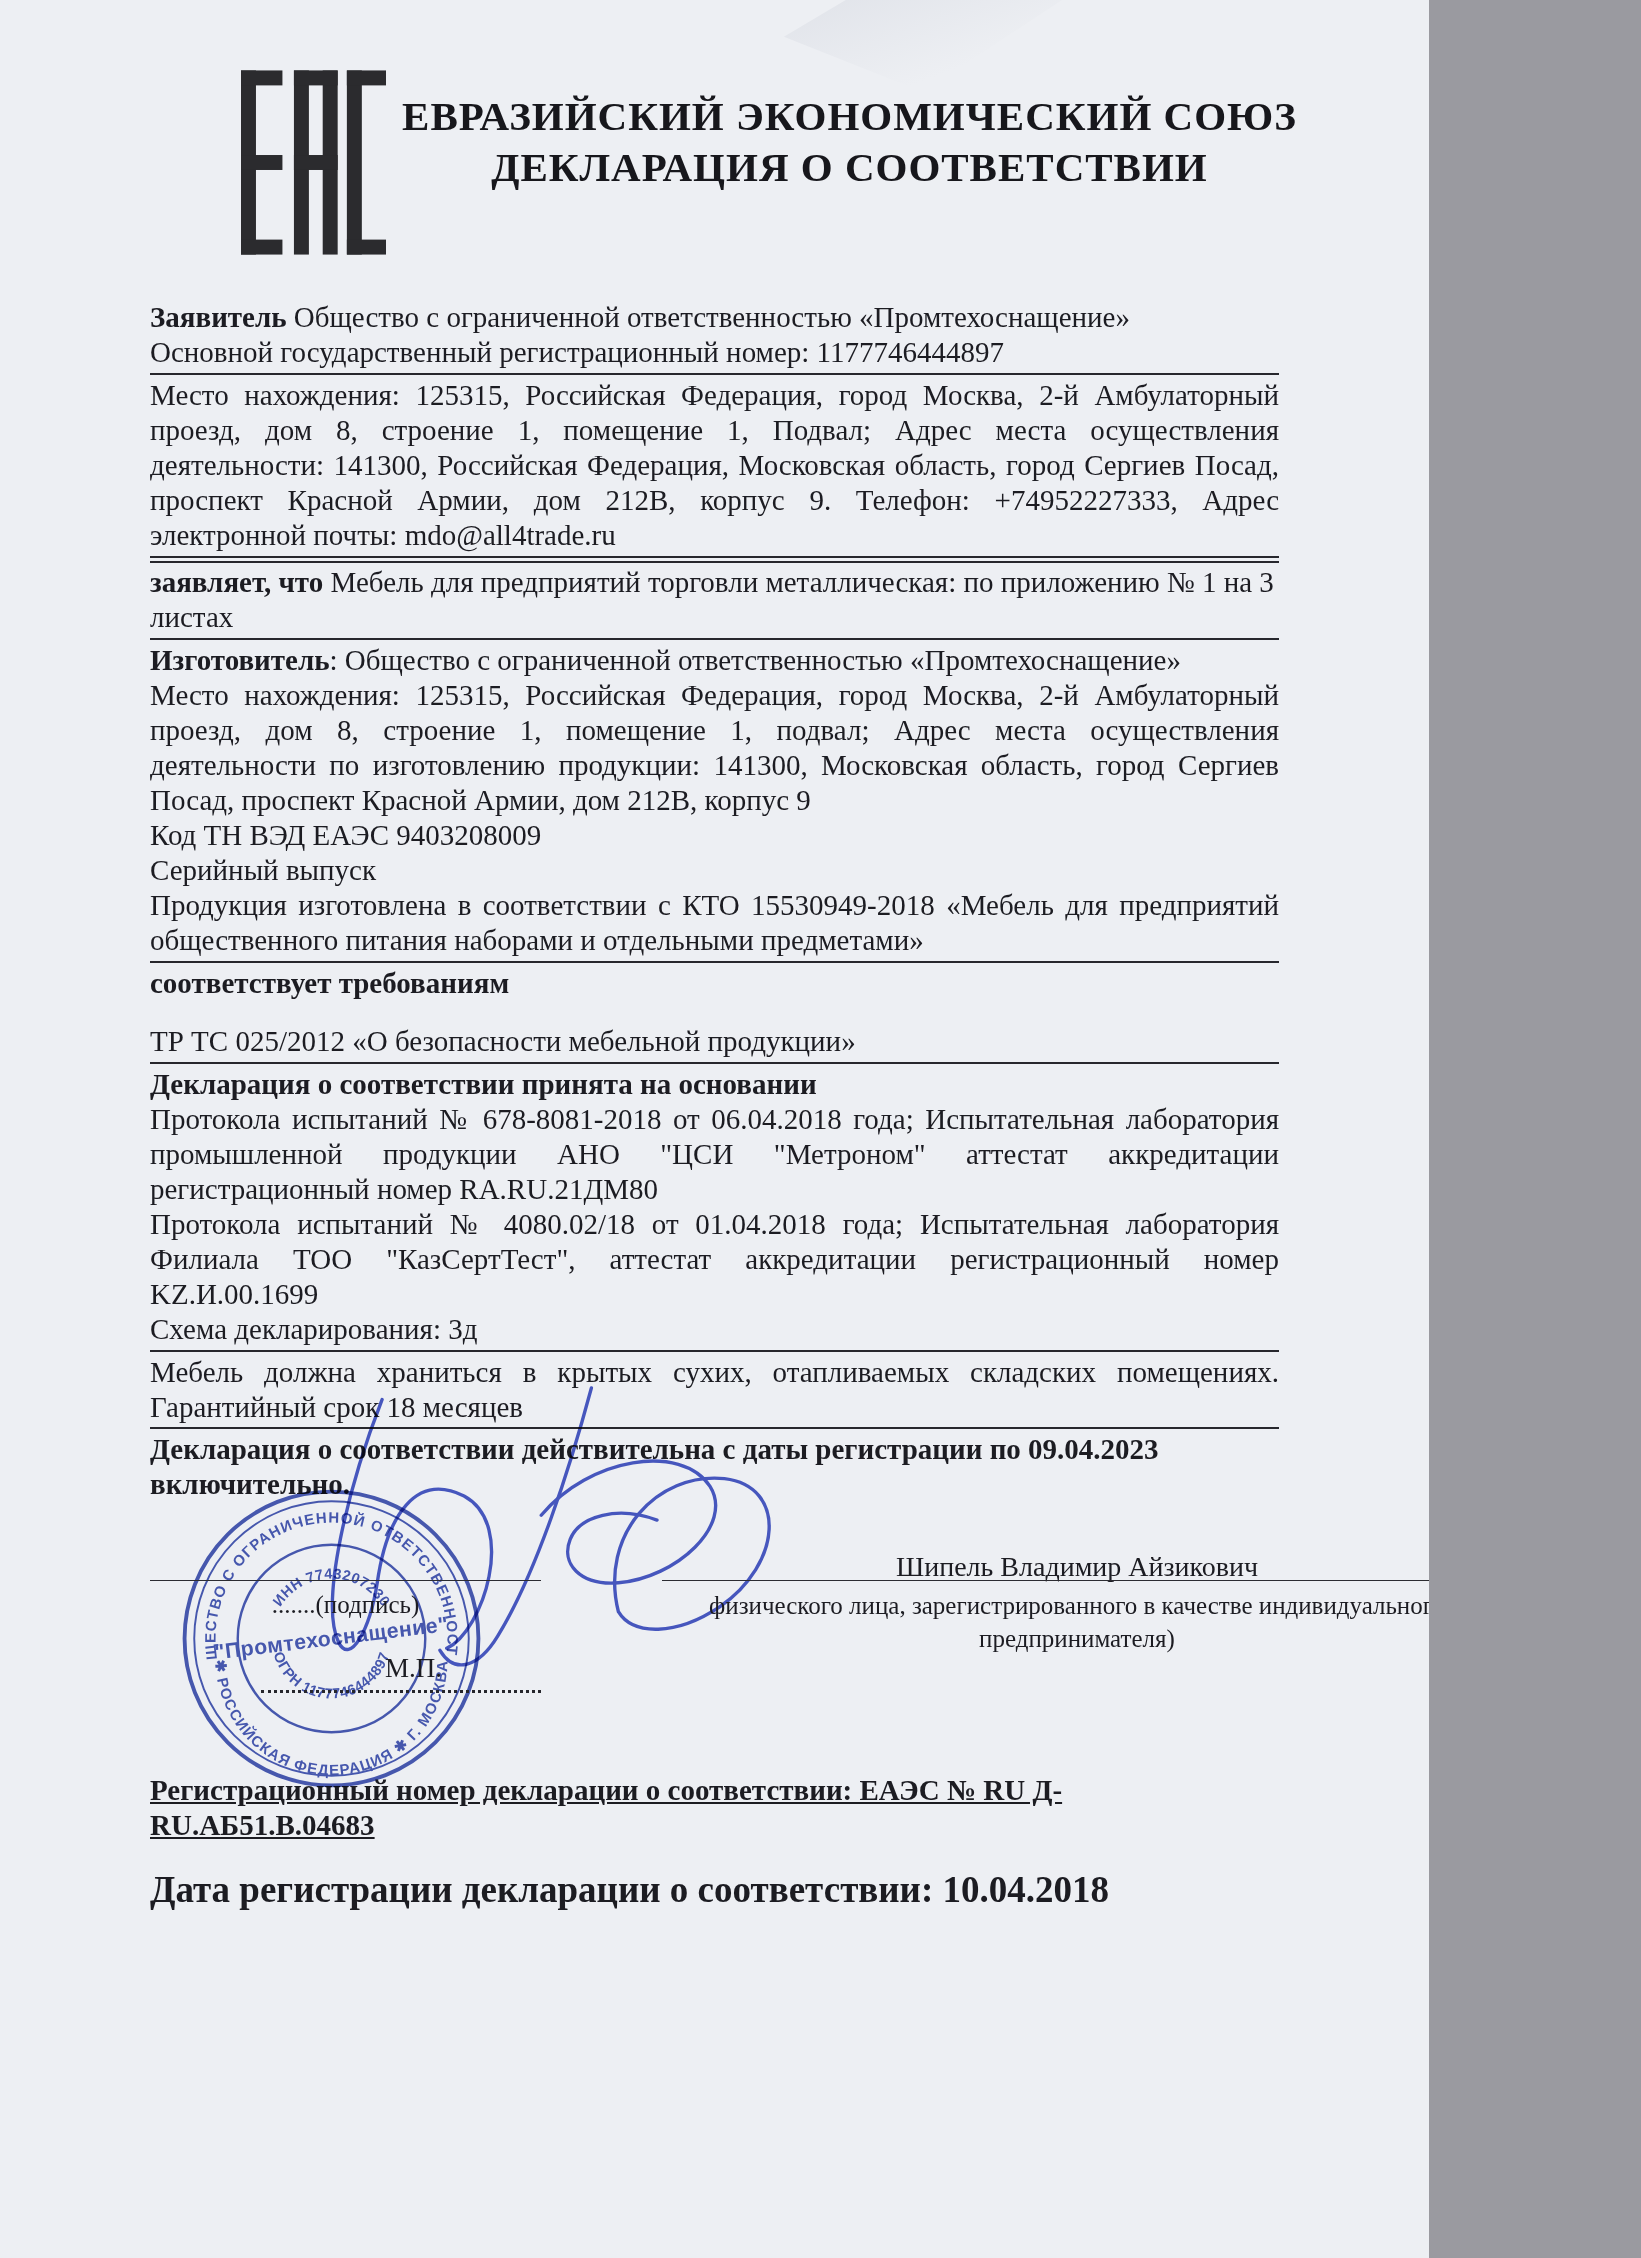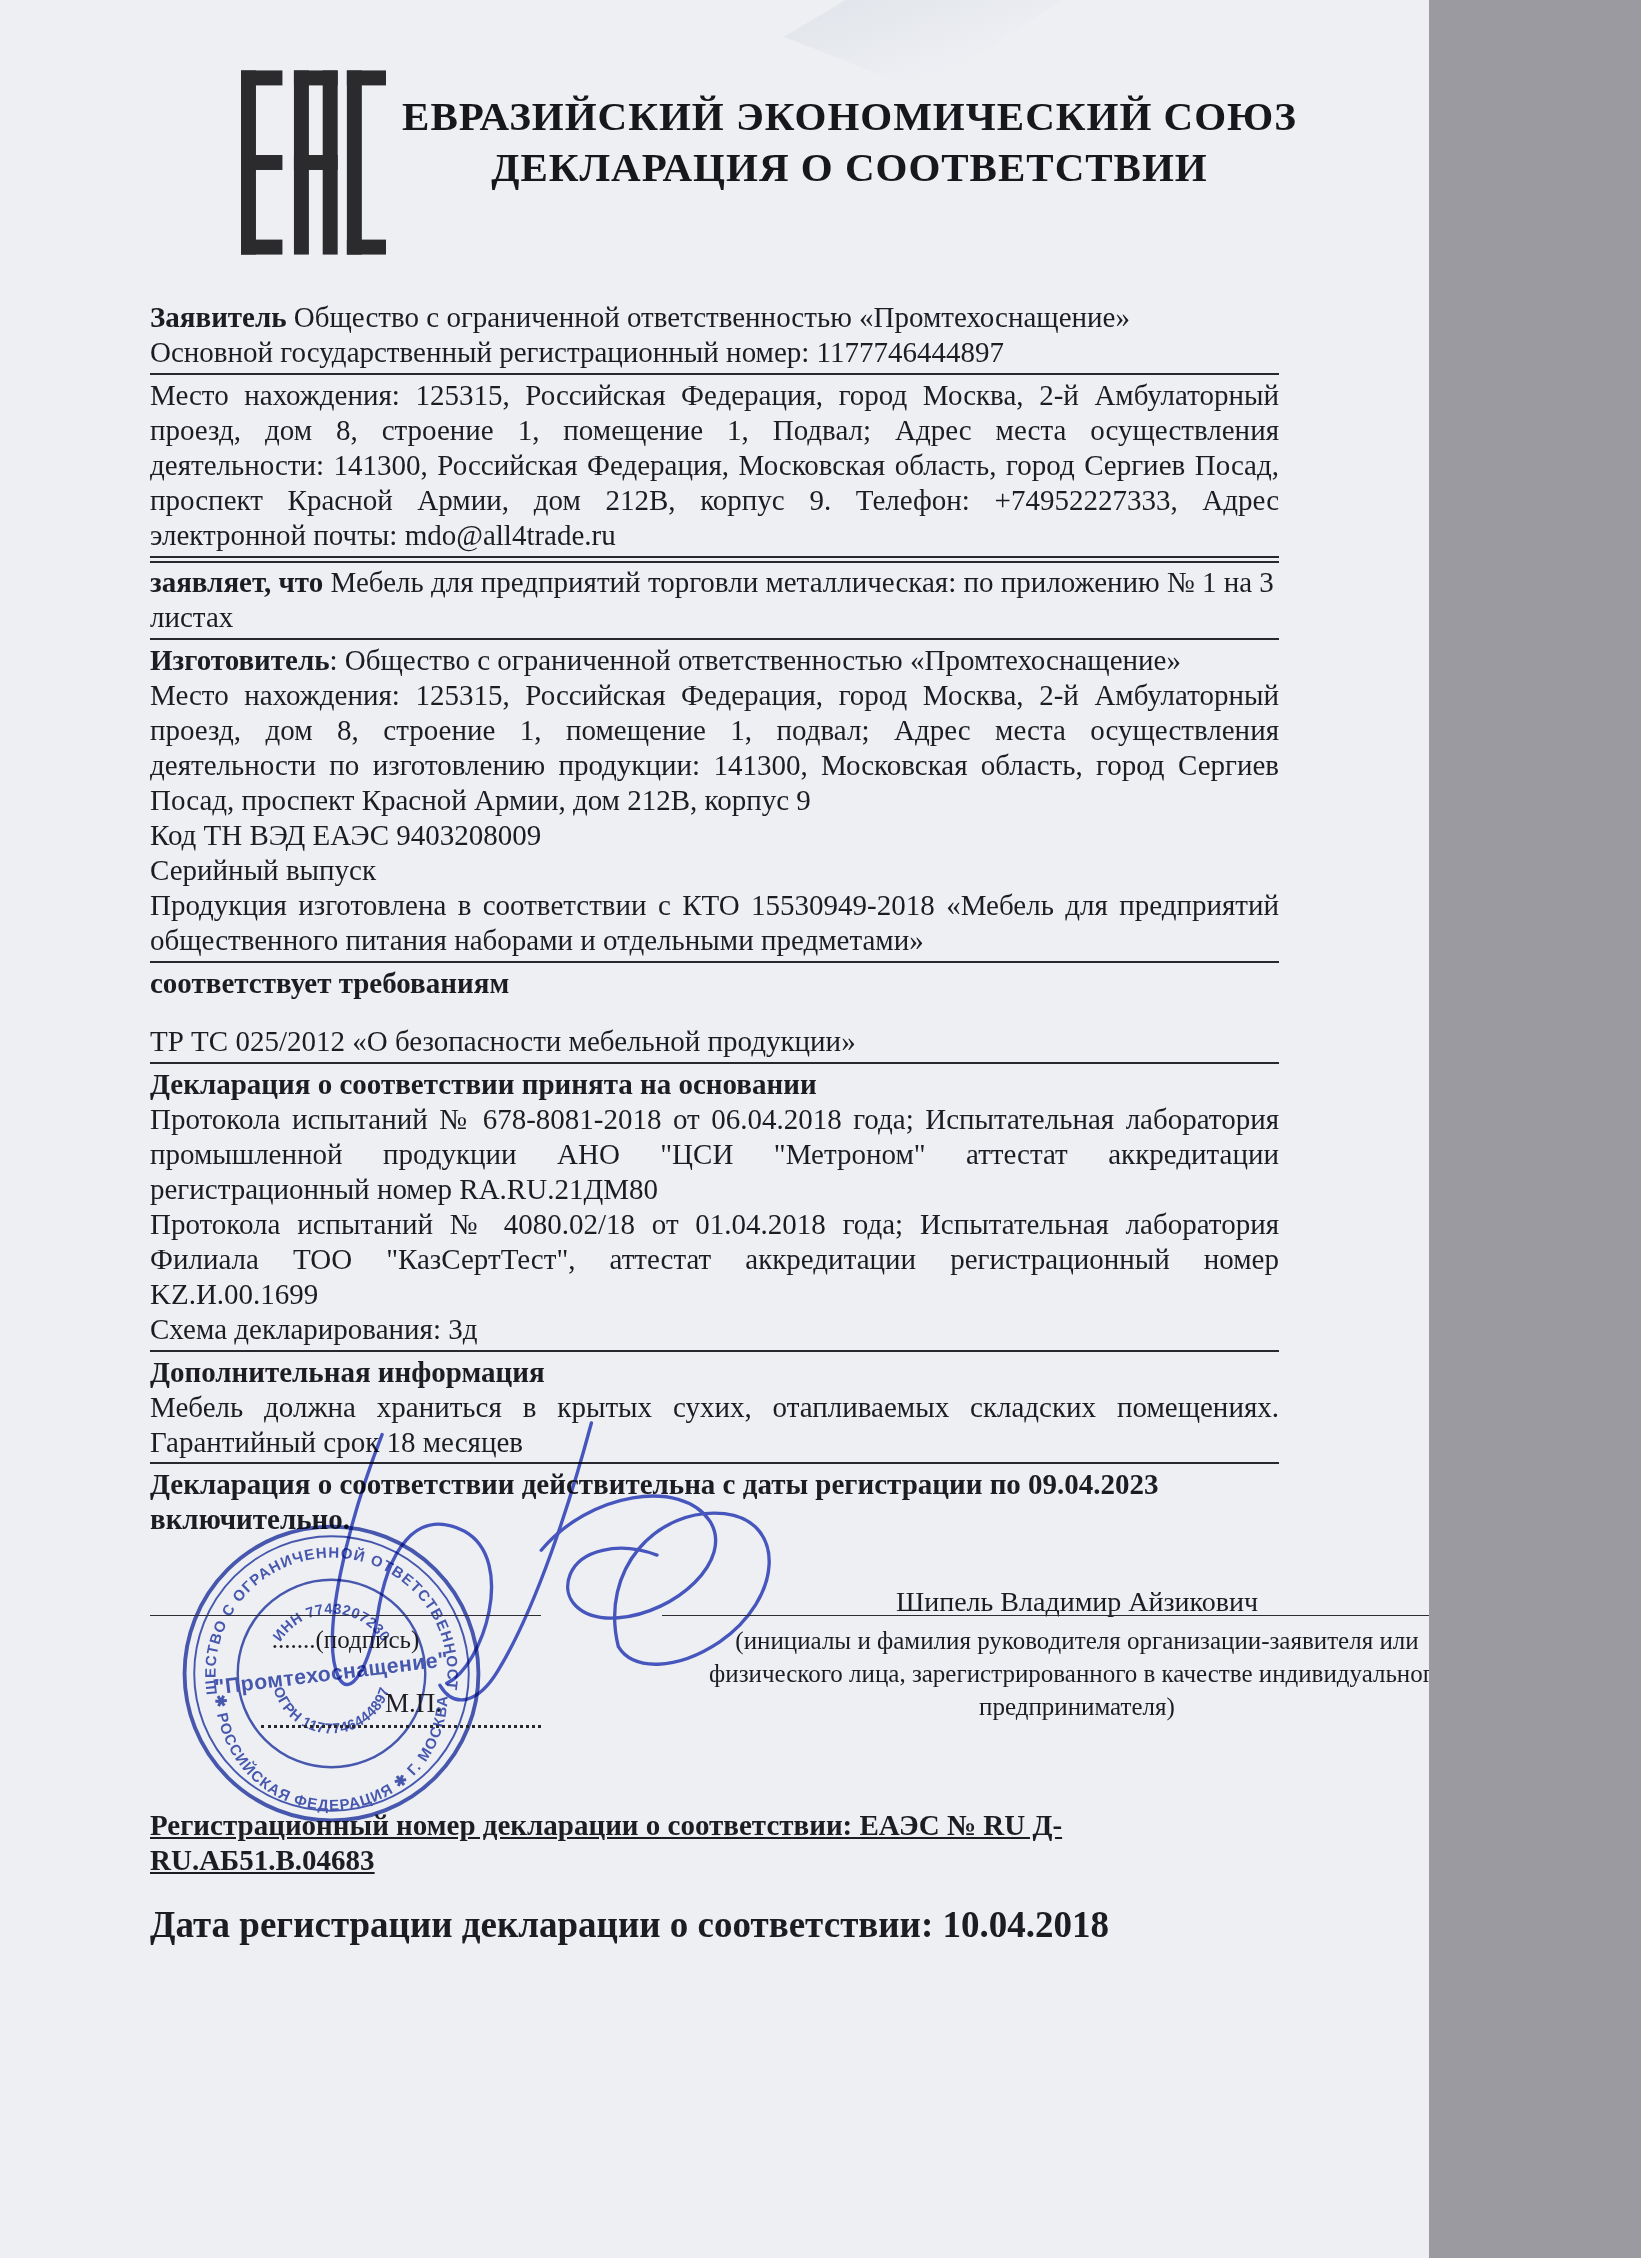--- a/index.html
+++ b/index.html
@@ -95,21 +95,20 @@
     <p class="just">Продукция изготовлена в соответствии с КТО 15530949-2018 «Мебель для предприятий общественного питания наборами и отдельными предметами»</p>
     <hr class="rule">
     <p class="line b">соответствует требованиям</p>
     <p class="line gap-top">ТР ТС 025/2012 «О безопасности мебельной продукции»</p>
     <hr class="rule">
     <p class="line b">Декларация о соответствии принята на основании</p>
     <p class="just">Протокола испытаний № 678-8081-2018 от 06.04.2018 года; Испытательная лаборатория промышленной продукции АНО "ЦСИ "Метроном" аттестат аккредитации регистрационный номер RA.RU.21ДМ80</p>
     <p class="just">Протокола испытаний № 4080.02/18 от 01.04.2018 года; Испытательная лаборатория Филиала ТОО "КазСертТест", аттестат аккредитации регистрационный номер KZ.И.00.1699</p>
     <p class="line">Схема декларирования: 3д</p>
     <hr class="rule">
-    <p class="line b">Дополнительная информация</p>
     <p class="just">Мебель должна храниться в крытых сухих, отапливаемых складских помещениях. Гарантийный срок 18 месяцев</p>
     <hr class="rule">
     <p class="line b">Декларация о соответствии действительна с даты регистрации по 09.04.2023 включительно.</p>
 
     <div class="sig-zone">
       <svg class="autograph" viewBox="0 0 740 480">
         <g fill="none" stroke="#4254c5" stroke-width="3.5" stroke-linecap="round" opacity="0.95">
           <path d="M 255,70 C 220,160 190,280 210,322 C 222,345 242,310 250,260 C 260,190 290,145 340,170 C 395,200 360,310 322,328"></path>
           <path d="M 472,58 C 450,140 415,250 375,315 C 355,348 330,355 315,330"></path>
           <path d="M 420,190 C 470,130 565,115 595,160 C 620,200 560,255 500,260 C 460,263 440,240 450,215 C 460,190 500,180 540,195"></path>
@@ -139,21 +138,20 @@
       </div>
 
       <div class="sig-line left"></div>
       <div class="sig-caption">.......(подпись)</div>
       <div class="mp-label">М.П.</div>
       <div class="mp-dots"></div>
 
       <div class="head-name">Шипель Владимир Айзикович</div>
       <div class="sig-line right"></div>
       <div class="head-caption">
-        <div>(инициалы и фамилия руководителя организации-заявителя или</div>
         <div>физического лица, зарегистрированного в качестве индивидуального</div>
         <div>предпринимателя)</div>
       </div>
     </div>
 
     <p class="line b reg1">Регистрационный номер декларации о соответствии: ЕАЭС № RU Д-RU.АБ51.В.04683</p>
     <p class="line b reg2">Дата регистрации декларации о соответствии: 10.04.2018</p>
   </main>
 </div>
 

